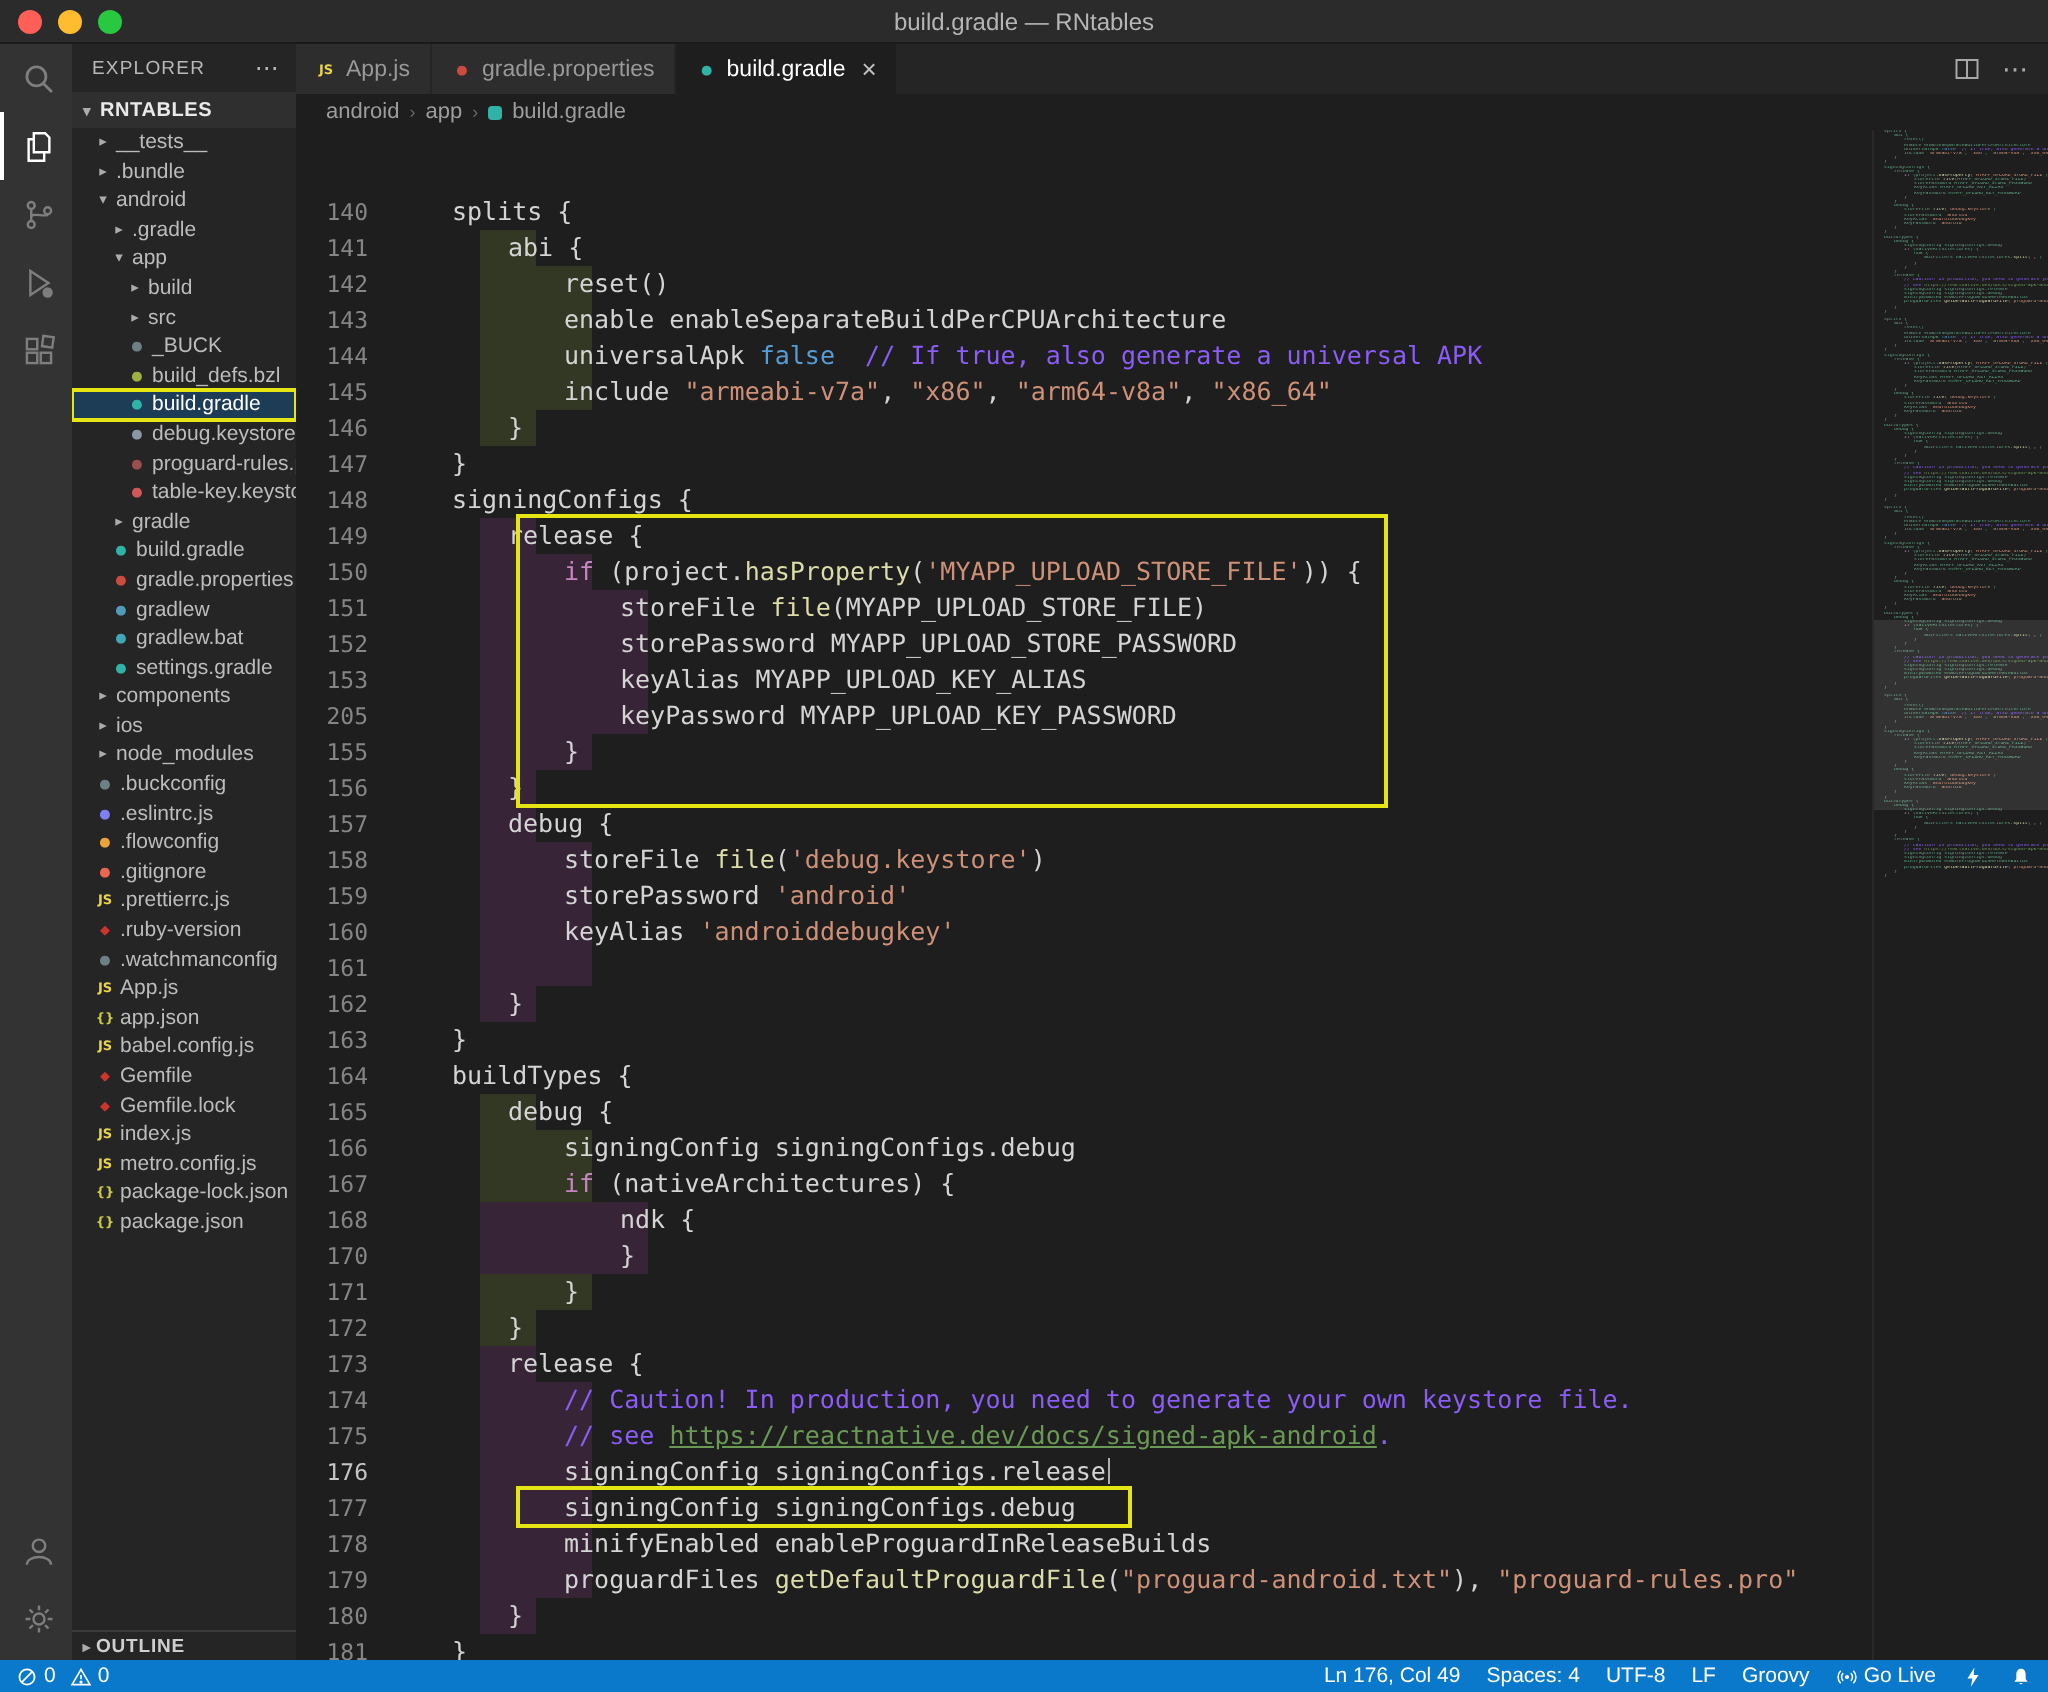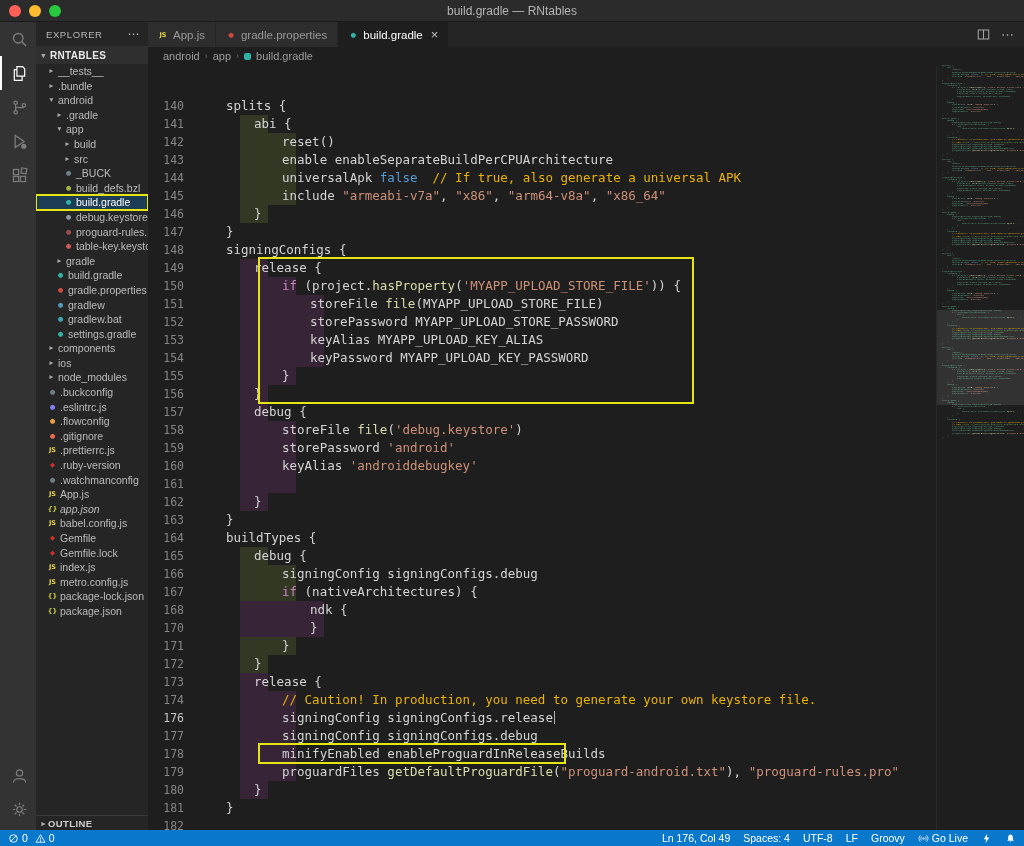--- a/index.html
+++ b/index.html
@@ -55,21 +55,21 @@
   .code-wrap { flex:1; display:flex; overflow:hidden; position:relative; }
   .code-lines { flex:1; position:relative; font-family:"DejaVu Sans Mono",monospace; font-size:12.5px; overflow:hidden;margin-top:32px; }
   .code-line { height:18px; line-height:18px; display:flex; position:relative; white-space:pre; }
   .lnum { width:50px; flex-shrink:0; text-align:right; padding-right:14px; color:#858585; font-size:11.5px; }
   .lnum.active { color:#c6c6c6; }
   .iband { position:absolute; top:0; bottom:0; }
   .iband.g { background:rgba(130,160,60,.20); }
   .iband.p { background:rgba(160,60,155,.20); }
   .ltext { position:relative; }
   .tk-p{color:#d4d4d4}.tk-k{color:#c586c0}.tk-b{color:#569cd6}.tk-s{color:#ce9178}
-  .tk-c{color:#eab308}.tk-cu{color:#6a9955;text-decoration:underline}.tk-f{color:#dcdcaa}
+  .tk-c{color:#8b5cf6}.tk-cu{color:#6a9955;text-decoration:underline}.tk-f{color:#dcdcaa}
   .caret { display:inline-block; width:1.5px; height:13px; background:#aeafad; vertical-align:-2px; margin-left:1px; }
   .ybox { position:absolute; border:2px solid #e5e513; pointer-events:none; z-index:5; }
 
   
   .minimap { width:88px; flex-shrink:0; position:relative; background:#1e1e1e; overflow:hidden; border-left:1px solid rgba(255,255,255,.05); }
   .mm-line { height:2.2px; line-height:2.2px; font-size:2.4px; white-space:pre; overflow:hidden; font-family:"DejaVu Sans Mono",monospace; }
   .minimap .tk-p { color:#5ea océano; }
   .minimap .tk-p { color:#5ea583; }
   .mm-slider { position:absolute; left:0; right:0; background:rgba(255,255,255,.09); }
 
@@ -267,21 +267,21 @@
           <span class="tree-label">.ruby-version</span>
         </div>
         <div class="tree-row" style="padding-left: 11px;">
           <span class="ficon" style="color: rgb(109, 128, 134);">●</span>
           <span class="tree-label">.watchmanconfig</span>
         </div>
         <div class="tree-row" style="padding-left: 11px;">
           <span class="ficon" style="color: rgb(232, 212, 77);">JS</span>
           <span class="tree-label">App.js</span>
         </div>
-        <div class="tree-row" style="padding-left: 11px; font-style: italic;">
+        <div class="tree-row" style="padding-left: 11px;">
           <span class="ficon" style="color: rgb(203, 203, 65);">{}</span>
           <span class="tree-label">app.json</span>
         </div>
         <div class="tree-row" style="padding-left: 11px;">
           <span class="ficon" style="color: rgb(232, 212, 77);">JS</span>
           <span class="tree-label">babel.config.js</span>
         </div>
         <div class="tree-row" style="padding-left: 11px;">
           <span class="ficon" style="color: rgb(204, 52, 45);">◆</span>
           <span class="tree-label">Gemfile</span>
@@ -355,40 +355,41 @@
           <div class="code-line"><span class="lnum">144</span><span class="iband g" style="left: 92px; width: 56px;"></span><span class="ltext" style="padding-left: 84px;"><span class="tk-p">universalApk </span><span class="tk-b">false</span><span class="tk-p">  </span><span class="tk-c">// If true, also generate a universal APK</span></span></div>
           <div class="code-line"><span class="lnum">145</span><span class="iband g" style="left: 92px; width: 56px;"></span><span class="ltext" style="padding-left: 84px;"><span class="tk-p">include </span><span class="tk-s">"armeabi-v7a"</span><span class="tk-p">, </span><span class="tk-s">"x86"</span><span class="tk-p">, </span><span class="tk-s">"arm64-v8a"</span><span class="tk-p">, </span><span class="tk-s">"x86_64"</span></span></div>
           <div class="code-line"><span class="lnum">146</span><span class="iband g" style="left: 92px; width: 28px;"></span><span class="ltext" style="padding-left: 56px;"><span class="tk-p">}</span></span></div>
           <div class="code-line"><span class="lnum">147</span><span class="ltext" style="padding-left: 28px;"><span class="tk-p">}</span></span></div>
           <div class="code-line"><span class="lnum">148</span><span class="ltext" style="padding-left: 28px;"><span class="tk-p">signingConfigs {</span></span></div>
           <div class="code-line"><span class="lnum">149</span><span class="iband p" style="left: 92px; width: 28px;"></span><span class="ltext" style="padding-left: 56px;"><span class="tk-p">release {</span></span></div>
           <div class="code-line"><span class="lnum">150</span><span class="iband p" style="left: 92px; width: 56px;"></span><span class="ltext" style="padding-left: 84px;"><span class="tk-k">if</span><span class="tk-p"> (project.</span><span class="tk-f">hasProperty</span><span class="tk-p">(</span><span class="tk-s">'MYAPP_UPLOAD_STORE_FILE'</span><span class="tk-p">)) {</span></span></div>
           <div class="code-line"><span class="lnum">151</span><span class="iband p" style="left: 92px; width: 84px;"></span><span class="ltext" style="padding-left: 112px;"><span class="tk-p">storeFile </span><span class="tk-f">file</span><span class="tk-p">(MYAPP_UPLOAD_STORE_FILE)</span></span></div>
           <div class="code-line"><span class="lnum">152</span><span class="iband p" style="left: 92px; width: 84px;"></span><span class="ltext" style="padding-left: 112px;"><span class="tk-p">storePassword MYAPP_UPLOAD_STORE_PASSWORD</span></span></div>
           <div class="code-line"><span class="lnum">153</span><span class="iband p" style="left: 92px; width: 84px;"></span><span class="ltext" style="padding-left: 112px;"><span class="tk-p">keyAlias MYAPP_UPLOAD_KEY_ALIAS</span></span></div>
-          <div class="code-line"><span class="lnum">154</span><span class="iband p" style="left: 92px; width: 84px;"></span><span class="ltext" style="padding-left: 112px;"><span class="tk-p">keyPassword MYAPP_UPLOAD_KEY_PASSWORD</span></span></div>
+          <div class="code-line"><span class="lnum">205</span><span class="iband p" style="left: 92px; width: 84px;"></span><span class="ltext" style="padding-left: 112px;"><span class="tk-p">keyPassword MYAPP_UPLOAD_KEY_PASSWORD</span></span></div>
           <div class="code-line"><span class="lnum">155</span><span class="iband p" style="left: 92px; width: 56px;"></span><span class="ltext" style="padding-left: 84px;"><span class="tk-p">}</span></span></div>
           <div class="code-line"><span class="lnum">156</span><span class="iband p" style="left: 92px; width: 28px;"></span><span class="ltext" style="padding-left: 56px;"><span class="tk-p">}</span></span></div>
           <div class="code-line"><span class="lnum">157</span><span class="iband p" style="left: 92px; width: 28px;"></span><span class="ltext" style="padding-left: 56px;"><span class="tk-p">debug {</span></span></div>
           <div class="code-line"><span class="lnum">158</span><span class="iband p" style="left: 92px; width: 56px;"></span><span class="ltext" style="padding-left: 84px;"><span class="tk-p">storeFile </span><span class="tk-f">file</span><span class="tk-p">(</span><span class="tk-s">'debug.keystore'</span><span class="tk-p">)</span></span></div>
           <div class="code-line"><span class="lnum">159</span><span class="iband p" style="left: 92px; width: 56px;"></span><span class="ltext" style="padding-left: 84px; text-align: center;"><span class="tk-p">storePassword </span><span class="tk-s">'android'</span></span></div>
           <div class="code-line"><span class="lnum">160</span><span class="iband p" style="left: 92px; width: 56px;"></span><span class="ltext" style="padding-left: 84px;"><span class="tk-p">keyAlias </span><span class="tk-s">'androiddebugkey'</span></span></div>
           <div class="code-line"><span class="lnum">161</span><span class="iband p" style="left: 92px; width: 56px;"></span></div>
           <div class="code-line"><span class="lnum">162</span><span class="iband p" style="left: 92px; width: 28px;"></span><span class="ltext" style="padding-left: 56px;"><span class="tk-p">}</span></span></div>
           <div class="code-line"><span class="lnum">163</span><span class="ltext" style="padding-left: 28px;"><span class="tk-p">}</span></span></div>
           <div class="code-line"><span class="lnum">164</span><span class="ltext" style="padding-left: 28px;"><span class="tk-p">buildTypes {</span></span></div>
           <div class="code-line"><span class="lnum">165</span><span class="iband g" style="left: 92px; width: 28px;"></span><span class="ltext" style="padding-left: 56px;"><span class="tk-p">debug {</span></span></div>
           <div class="code-line"><span class="lnum">166</span><span class="iband g" style="left: 92px; width: 56px;"></span><span class="ltext" style="padding-left: 84px;"><span class="tk-p">signingConfig signingConfigs.debug</span></span></div>
           <div class="code-line"><span class="lnum">167</span><span class="iband g" style="left: 92px; width: 56px;"></span><span class="ltext" style="padding-left: 84px;"><span class="tk-k">if</span><span class="tk-p"> (nativeArchitectures) {</span></span></div>
           <div class="code-line"><span class="lnum">168</span><span class="iband p" style="left: 92px; width: 84px;"></span><span class="ltext" style="padding-left: 112px;"><span class="tk-p">ndk {</span></span></div>
           <div class="code-line"><span class="lnum">170</span><span class="iband p" style="left: 92px; width: 84px;"></span><span class="ltext" style="padding-left: 112px;"><span class="tk-p">}</span></span></div>
           <div class="code-line"><span class="lnum">171</span><span class="iband g" style="left: 92px; width: 56px;"></span><span class="ltext" style="padding-left: 84px;"><span class="tk-p">}</span></span></div>
           <div class="code-line"><span class="lnum">172</span><span class="iband g" style="left: 92px; width: 28px;"></span><span class="ltext" style="padding-left: 56px;"><span class="tk-p">}</span></span></div>
           <div class="code-line"><span class="lnum">173</span><span class="iband p" style="left: 92px; width: 28px;"></span><span class="ltext" style="padding-left: 56px;"><span class="tk-p">release {</span></span></div>
           <div class="code-line"><span class="lnum">174</span><span class="iband p" style="left: 92px; width: 56px;"></span><span class="ltext" style="padding-left: 84px;"><span class="tk-c">// Caution! In production, you need to generate your own keystore file.</span></span></div>
+          <div class="code-line"><span class="lnum">175</span><span class="iband p" style="left: 92px; width: 56px;"></span><span class="ltext" style="padding-left: 84px;"><span class="tk-c">// see </span><span class="tk-cu">https://reactnative.dev/docs/signed-apk-android</span><span class="tk-c">.</span></span></div>
           <div class="code-line"><span class="lnum active">176</span><span class="iband p" style="left: 92px; width: 56px;"></span><span class="ltext" style="padding-left: 84px;"><span class="tk-p">signingConfig signingConfigs.release</span><span class="caret"></span></span></div>
           <div class="code-line"><span class="lnum">177</span><span class="iband p" style="left: 92px; width: 56px;"></span><span class="ltext" style="padding-left: 84px;"><span class="tk-p">signingConfig signingConfigs.debug</span></span></div>
           <div class="code-line"><span class="lnum">178</span><span class="iband p" style="left: 92px; width: 56px;"></span><span class="ltext" style="padding-left: 84px;"><span class="tk-p">minifyEnabled enableProguardInReleaseBuilds</span></span></div>
           <div class="code-line"><span class="lnum">179</span><span class="iband p" style="left: 92px; width: 56px;"></span><span class="ltext" style="padding-left: 84px;"><span class="tk-p">proguardFiles </span><span class="tk-f">getDefaultProguardFile</span><span class="tk-p">(</span><span class="tk-s">"proguard-android.txt"</span><span class="tk-p">), </span><span class="tk-s">"proguard-rules.pro"</span></span></div>
           <div class="code-line"><span class="lnum">180</span><span class="iband p" style="left: 92px; width: 28px;"></span><span class="ltext" style="padding-left: 56px;"><span class="tk-p">}</span></span></div>
           <div class="code-line"><span class="lnum">181</span><span class="ltext" style="padding-left: 28px;"><span class="tk-p">}</span></span></div>
           <div class="code-line"><span class="lnum">182</span><span class="ltext" style="padding-left: 0px;"></span></div>
           <div class="ybox" style="border-color: rgb(229, 229, 19); top: 160px; left: 110px; width: 436px; height: 147px;"></div>
           <div class="ybox" style="border-color: rgb(229, 229, 19); top: 646px; left: 110px; width: 308px; height: 21px;"></div>
         </div>

